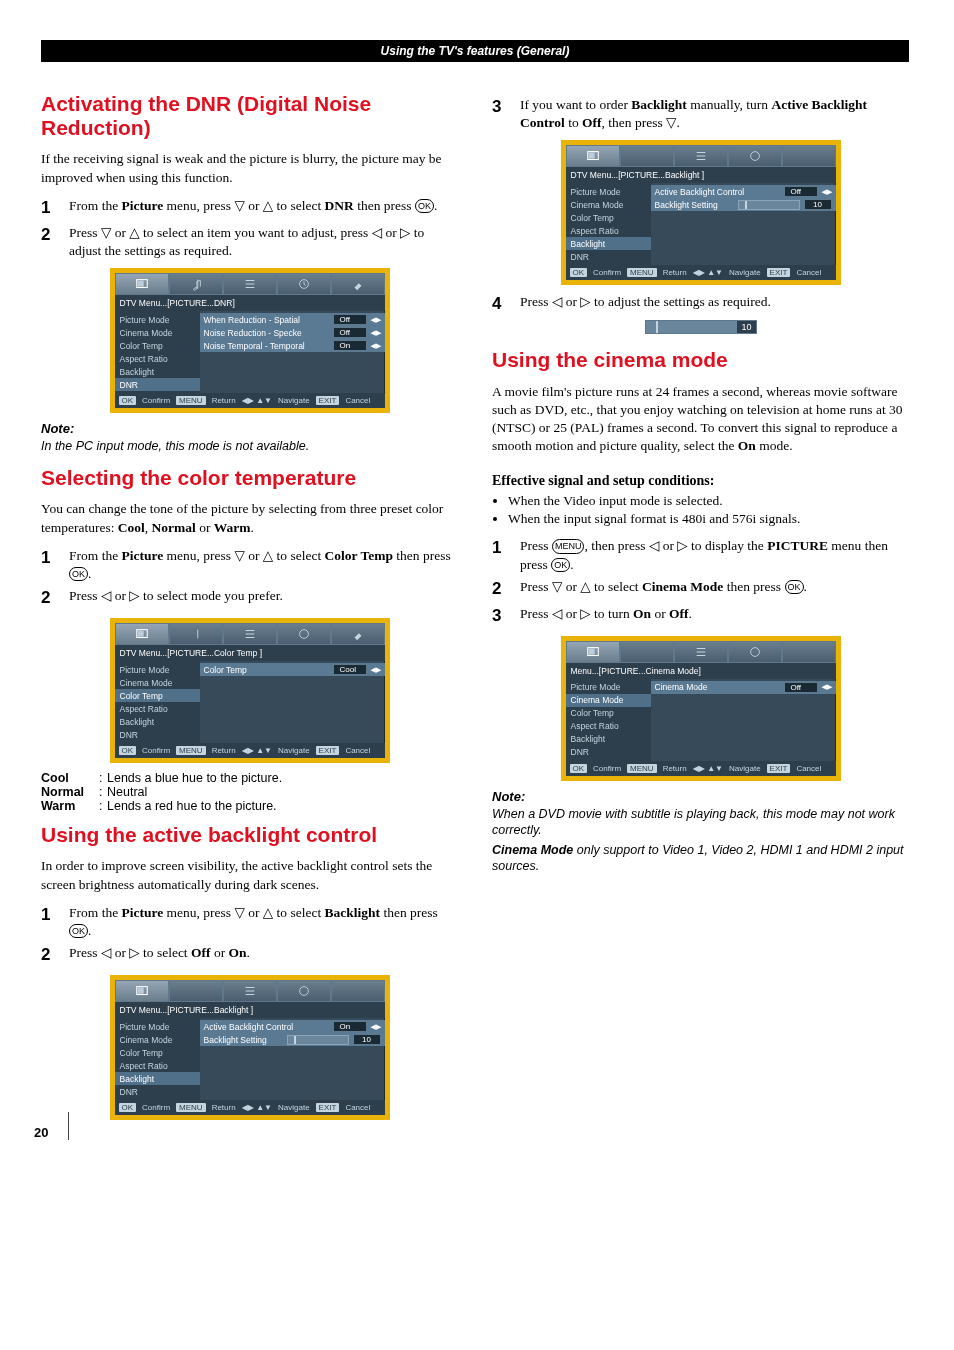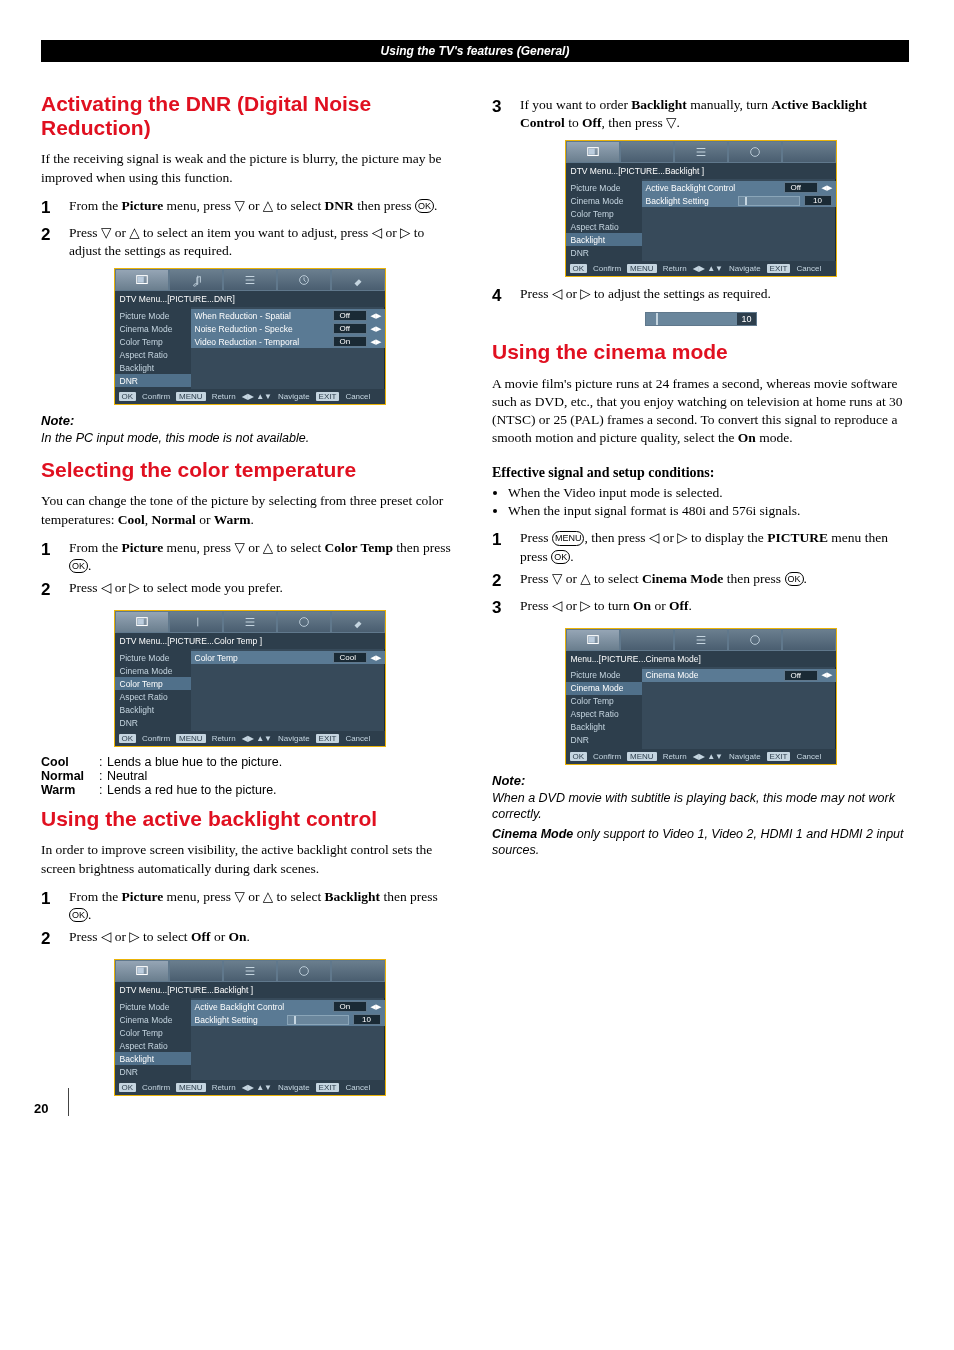--- a/index.html
+++ b/index.html
@@ -87,21 +87,21 @@
   .bold { font-weight: bold; }
 
   
   .menu {
     width: 270px;
     margin: 8px auto 8px auto;
     background: #374a5a;
     color: #fff;
     font-size: 9px;
     font-family: Arial, sans-serif;
-    border: 1px solid #eab308;
+    border: 5px solid #eab308;
     box-shadow: 0 0 0 1px #1a2a35 inset;
   }
   .menu .tabs {
     display: flex;
     background: #4a5e70;
     height: 22px;
   }
   .menu .tab {
     flex: 1;
     border: 1px solid #60788c;
@@ -116,21 +116,21 @@
   .menu .crumb {
     padding: 3px 5px;
     background: #2d3e4c;
     font-size: 8.5px;
   }
   .menu .body {
     display: flex;
     min-height: 78px;
   }
   .menu .side {
-    width: 76px;
+    width: 85px;
     background: #2d3e4c;
     padding: 2px 0;
   }
   .menu .side div {
     padding: 1.5px 5px;
     font-size: 8.5px;
     color: #c5d5e0;
   }
   .menu .side div.hl {
     background: #50708a;
@@ -311,21 +311,21 @@
                 <span class="lbl">When Reduction - Spatial</span>
                 <span class="val">Off</span>
                 <span class="arr">◀▶</span>
               </div>
             <div class="row hl">
                 <span class="lbl">Noise Reduction - Specke</span>
                 <span class="val">Off</span>
                 <span class="arr">◀▶</span>
               </div>
             <div class="row hl">
-                <span class="lbl">Video Reduction - Temporal</span>
+                <span class="lbl">Noise Temporal - Temporal</span>
                 <span class="val">On</span>
                 <span class="arr">◀▶</span>
               </div>
           </div>
         </div>
         <div class="footer">
           <span class="key">OK</span>
             <span>Confirm</span>
           <span class="key">MENU</span>
             <span>Return</span>

